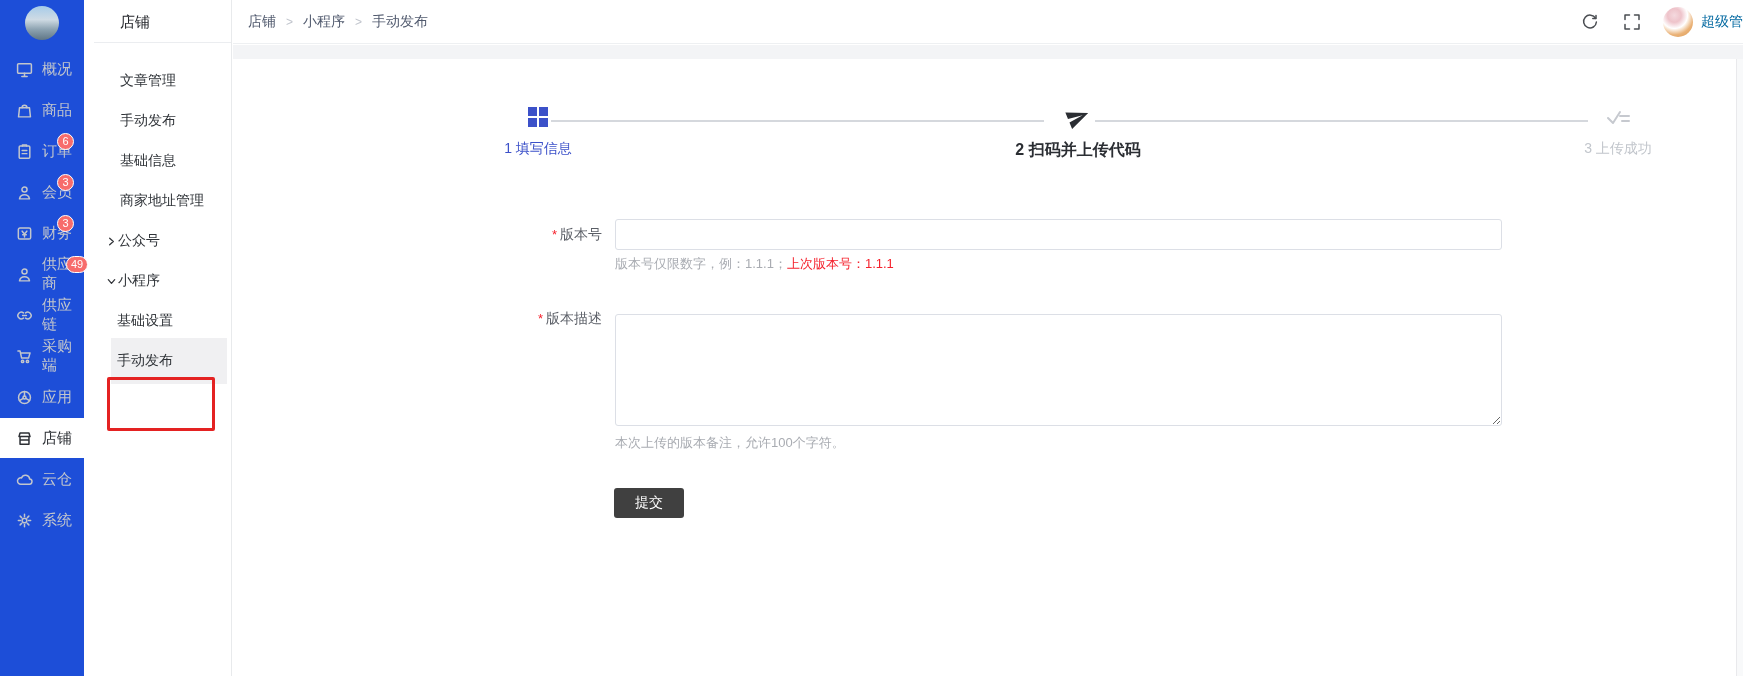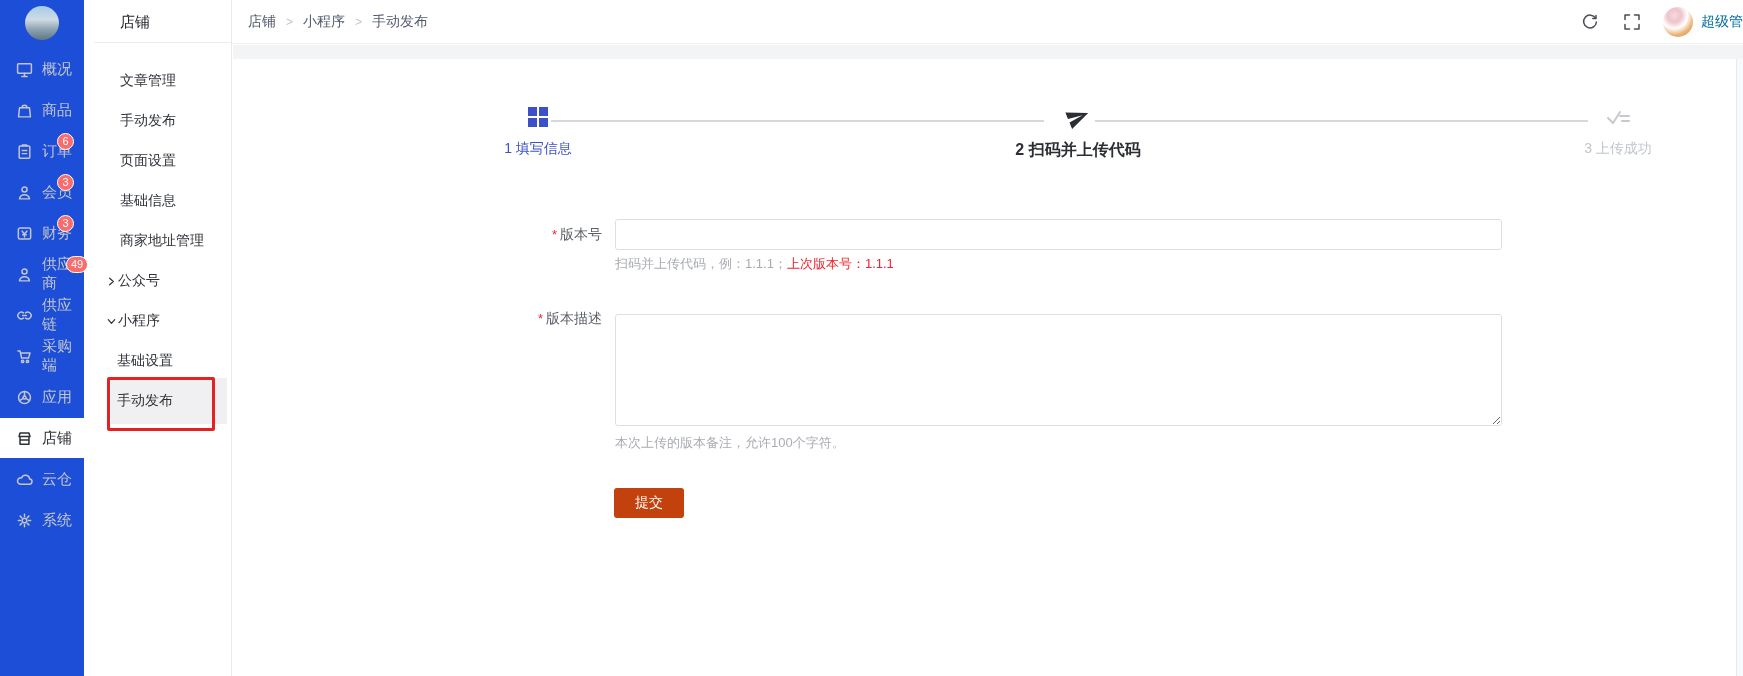--- a/index.html
+++ b/index.html
@@ -82,21 +82,21 @@
     border-radius:3px; background:#fff; font-size:14px; color:#333; padding:0 10px; outline:none;
     font-family:"Liberation Sans","DejaVu Sans",sans-serif; }
   .hint { position:absolute; left:382px; font-size:13px; color:#a9acb2; }
   .hint1 { top:196px; }
   .hint1 .red { color:#f5222d; }
   .hint2 { top:375px; }
   .txa { position:absolute; left:382px; top:255px; width:887px; height:112px; border:1px solid #dcdfe6;
     border-radius:3px; background:#fff; font-size:14px; color:#333; padding:6px 10px; outline:none;
     resize:vertical; font-family:"Liberation Sans","DejaVu Sans",sans-serif; }
   .submit-btn { position:absolute; left:381px; top:429px; height:30px; padding:0 21px;
-    background:#c2410c; color:#fff; font-size:14px; border:none; border-radius:3px; cursor:pointer;
+    background:#404040; color:#fff; font-size:14px; border:none; border-radius:3px; cursor:pointer;
     font-family:"Liberation Sans","DejaVu Sans",sans-serif; }
 </style>
 </head>
 <body>
 
 <div class="page">
 
   <div class="dark-sidebar">
     <div class="app-avatar-wrap">
       <div class="app-avatar"></div>
@@ -227,23 +227,20 @@
   </div>
 
   <div class="sub-sidebar">
     <div class="sub-title">店铺</div>
     <div class="sub-list">
       <div class="sm-item">
           <span class="lbl">文章管理</span>
         </div>
       <div class="sm-item">
           <span class="lbl">手动发布</span>
-        </div>
-      <div class="sm-item">
-          <span class="lbl">页面设置</span>
         </div>
       <div class="sm-item">
           <span class="lbl">基础信息</span>
         </div>
       <div class="sm-item">
           <span class="lbl">商家地址管理</span>
         </div>
       <div class="sm-item has-arrow">
         <span class="arr">
             <svg viewBox="0 0 12 12">
@@ -333,21 +330,21 @@
           </svg>
       </div>
       <div class="slb">3 上传成功</div>
     </div>
 
     <div class="fl lbl-version">
       <span class="req">*</span><span>版本号</span>
     </div>
     <input class="inp" type="text" value="" style="">
     <div class="hint hint1">
-      <span>扫码并上传代码，例：1.1.1；</span><span class="red">上次版本号：1.1.1</span>
+      <span>版本号仅限数字，例：1.1.1；</span><span class="red">上次版本号：1.1.1</span>
     </div>
 
     <div class="fl lbl-desc">
       <span class="req">*</span><span>版本描述</span>
     </div>
     <textarea class="txa" style=""></textarea>
     <div class="hint hint2">本次上传的版本备注，允许100个字符。</div>
 
     <button class="submit-btn">提交</button>
 

